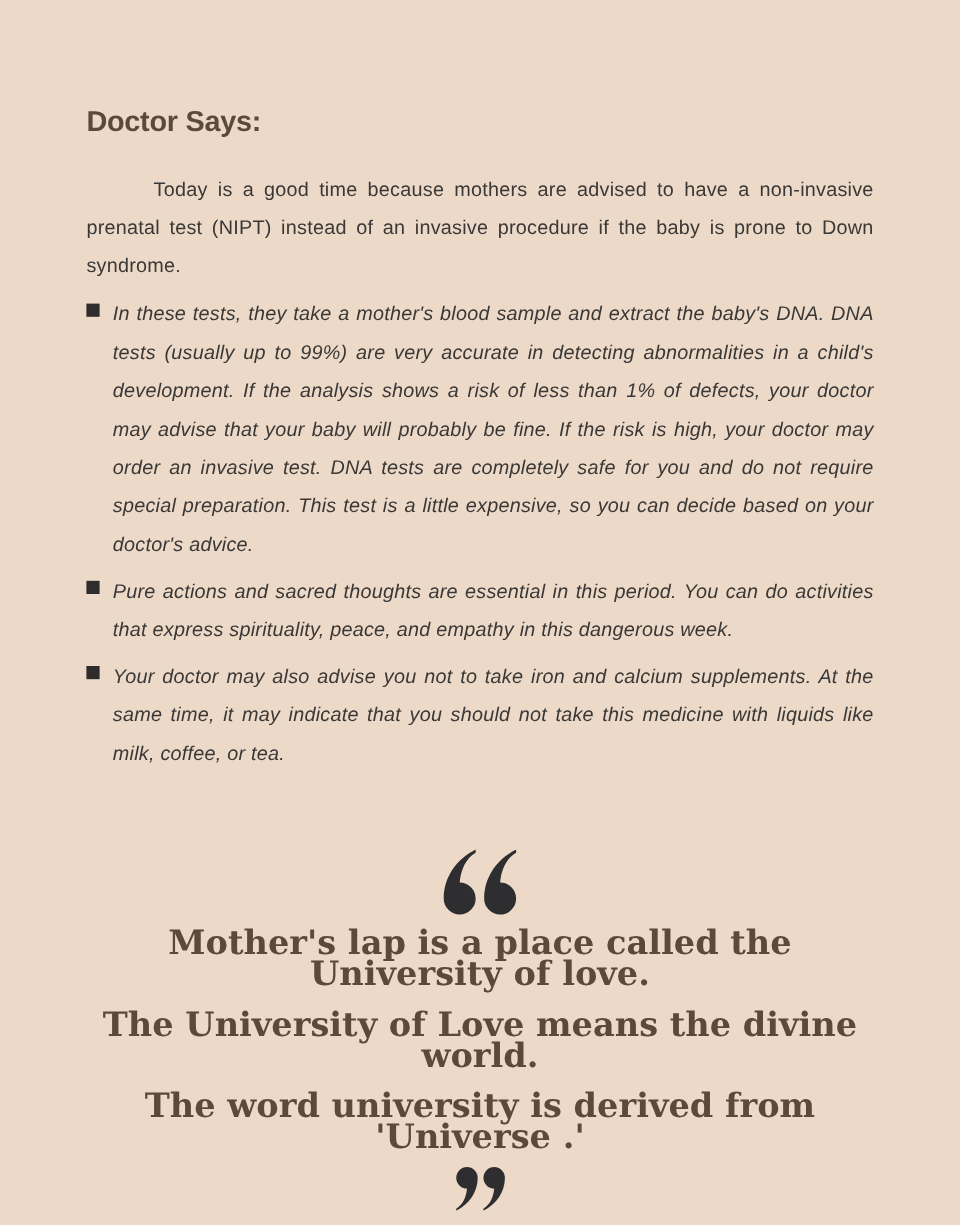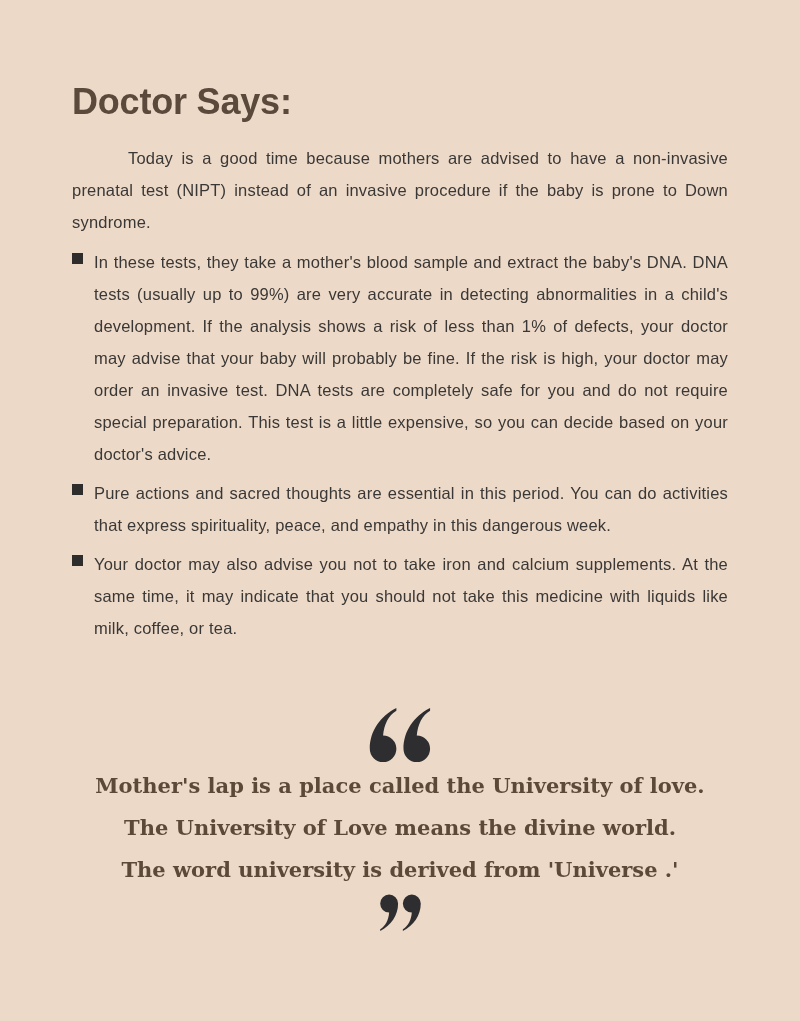--- a/index.html
+++ b/index.html
@@ -22,21 +22,21 @@
   }
   .page {
     width: 800px;
     height: 1021px;
     padding: 84px 72px 0 72px;
   }
   .title {
     margin: 0 0 22px 0;
     font-family: "Liberation Sans", sans-serif;
     font-weight: 800;
-    font-size: 36px;
+    font-size: 24px;
     line-height: 36px;
     letter-spacing: -0.2px;
     color: var(--title-color);
   }
   .salutation {
     margin: 0 0 13px 0;
     font-family: "DejaVu Serif", "Liberation Serif", serif;
     font-weight: 700;
     font-size: 20px;
     line-height: 26px;
@@ -46,21 +46,21 @@
     font-size: 16.5px;
     line-height: 32px;
     letter-spacing: 0.2px;
     color: var(--body-color);
     text-align: justify;
   }
   .intro {
     margin: 0 0 8px 0;
     text-indent: 56px;
   }
-  .bullets { margin: 0; }
+  .bullets { margin: 0; font-style: italic; }
   .bullet-item {
     display: flex;
     align-items: flex-start;
     gap: 11px;
     margin-bottom: 7px;
   }
   .bullet-square {
     flex: 0 0 auto;
     width: 11px;
     height: 11px;
@@ -72,21 +72,21 @@
     margin-top: 64px;
     text-align: center;
   }
   .quote-mark { display: block; margin: 0 auto; fill: var(--quote-mark-color); }
   .open-quote  { height: 55px; width: auto; margin-bottom: 10px; }
   .close-quote { height: 37px; width: auto; margin-top: -5px; transform: rotate(180deg); }
   .quote-line {
     margin: 0 0 16px 0;
     font-family: "DejaVu Serif", "Liberation Serif", serif;
     font-weight: 700;
-    font-size: 21px;
+    font-size: 28px;
     line-height: 26px;
     color: var(--quote-text-color);
   }
 </style>
 </head>
 <body>
 
 <div class="page">
 
   <h1 class="title">Doctor Says:</h1>

